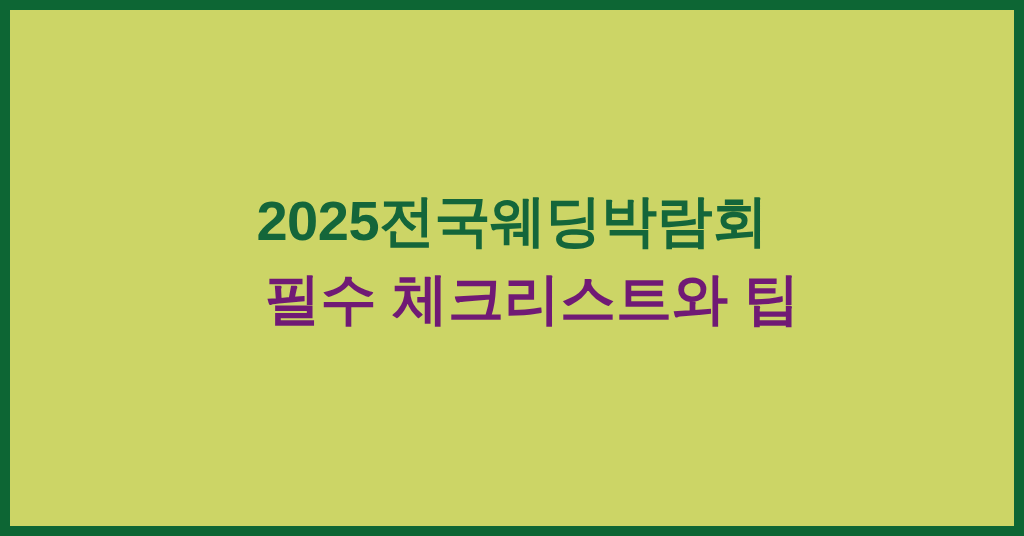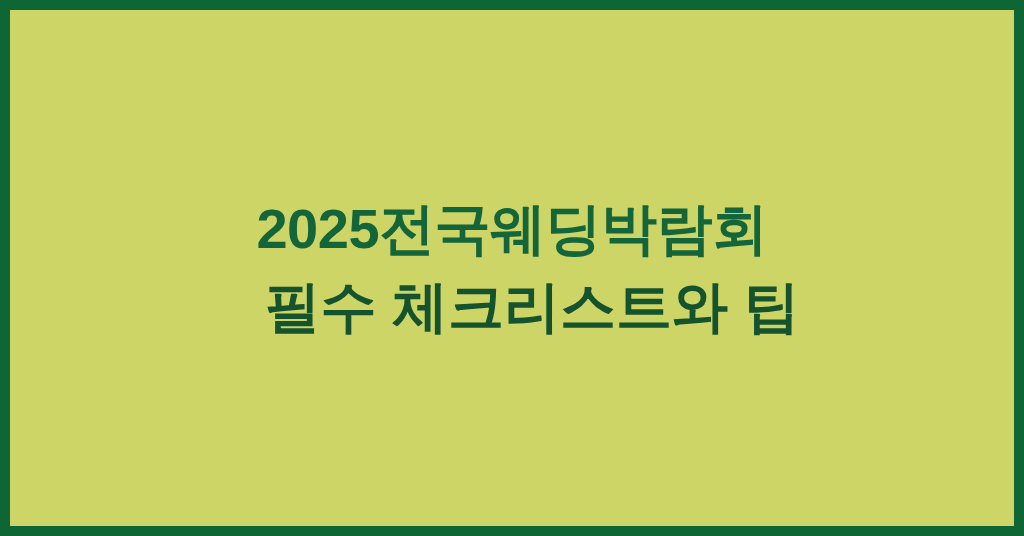--- a/index.html
+++ b/index.html
@@ -29,21 +29,21 @@
     display: flex;
     align-items: center;
     justify-content: center;
   }
 
   
   .title-block {
     position: absolute;
     left: 0;
     right: 0;
-    top: 180px;
+    top: 172px;
     display: flex;
     flex-direction: column;
     align-items: center;
     justify-content: center;
     text-align: center;
     padding: 0 60px;
     box-sizing: border-box;
   }
 
   .title-line {
@@ -64,17 +64,17 @@
 </style>
 </head>
 <body>
 
 <div class="banner" style="background-color: rgb(204, 213, 102); border-color: rgb(13, 102, 52); border-width: 10px;">
 
   <div class="title-block">
 
     <span class="title-line title-line--primary" style="color: rgb(20, 102, 58);">2025전국웨딩박람회</span>
 
-    <span class="title-line title-line--secondary" style="color: #14532d; margin-left: 40px;">필수 체크리스트와 팁</span>
+    <span class="title-line title-line--secondary" style="color: #701a75; margin-left: 40px;">필수 체크리스트와 팁</span>
 
   </div>
 
 </div>
 
 </body></html>

